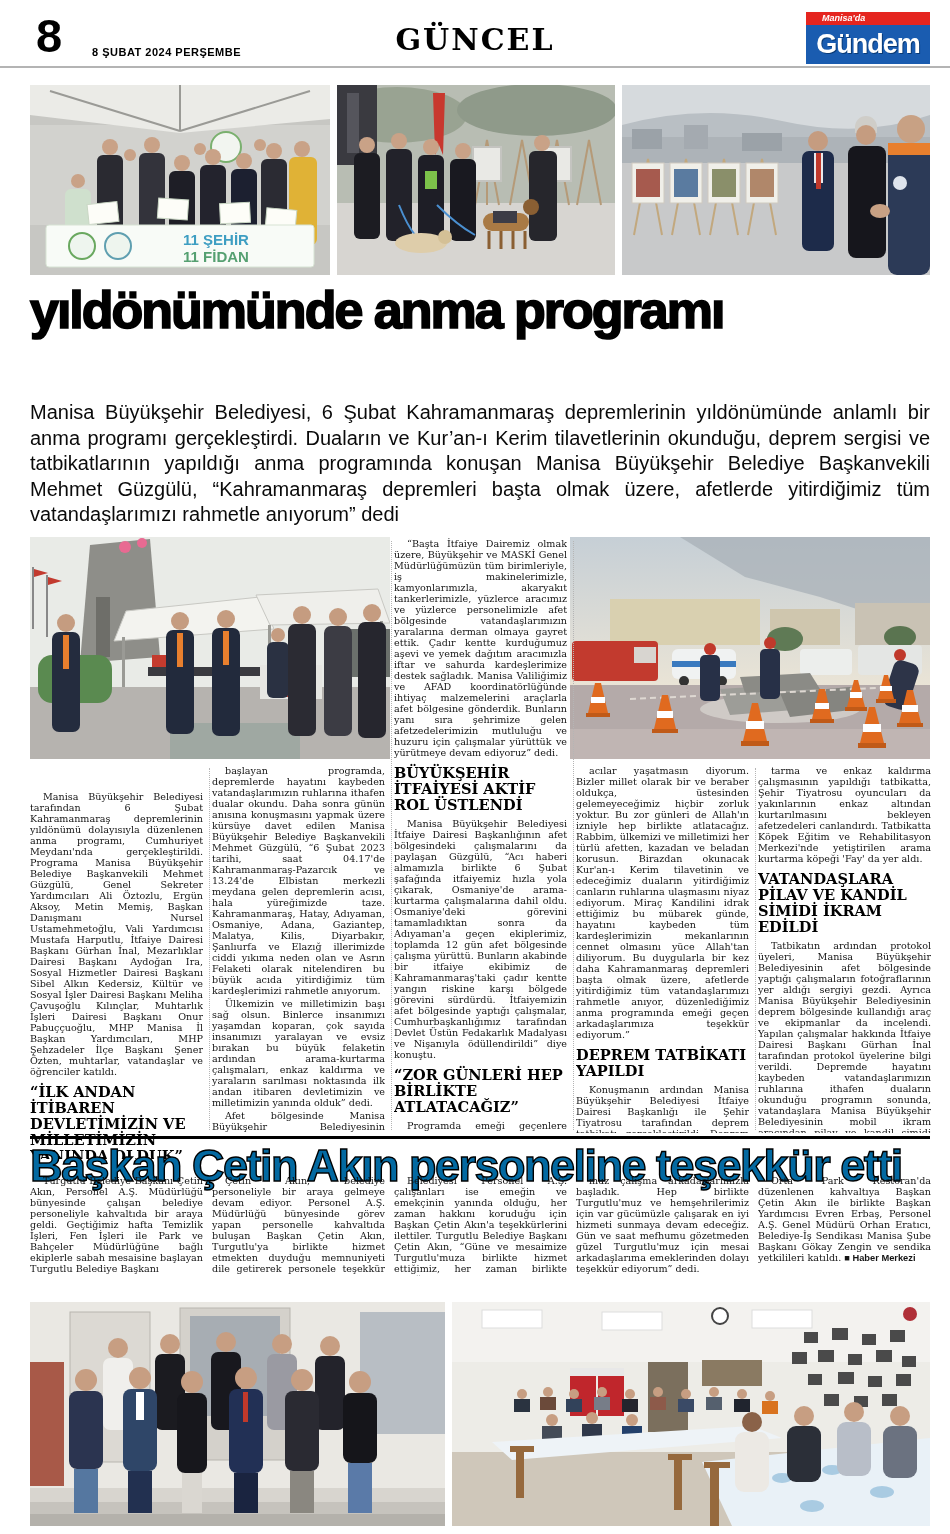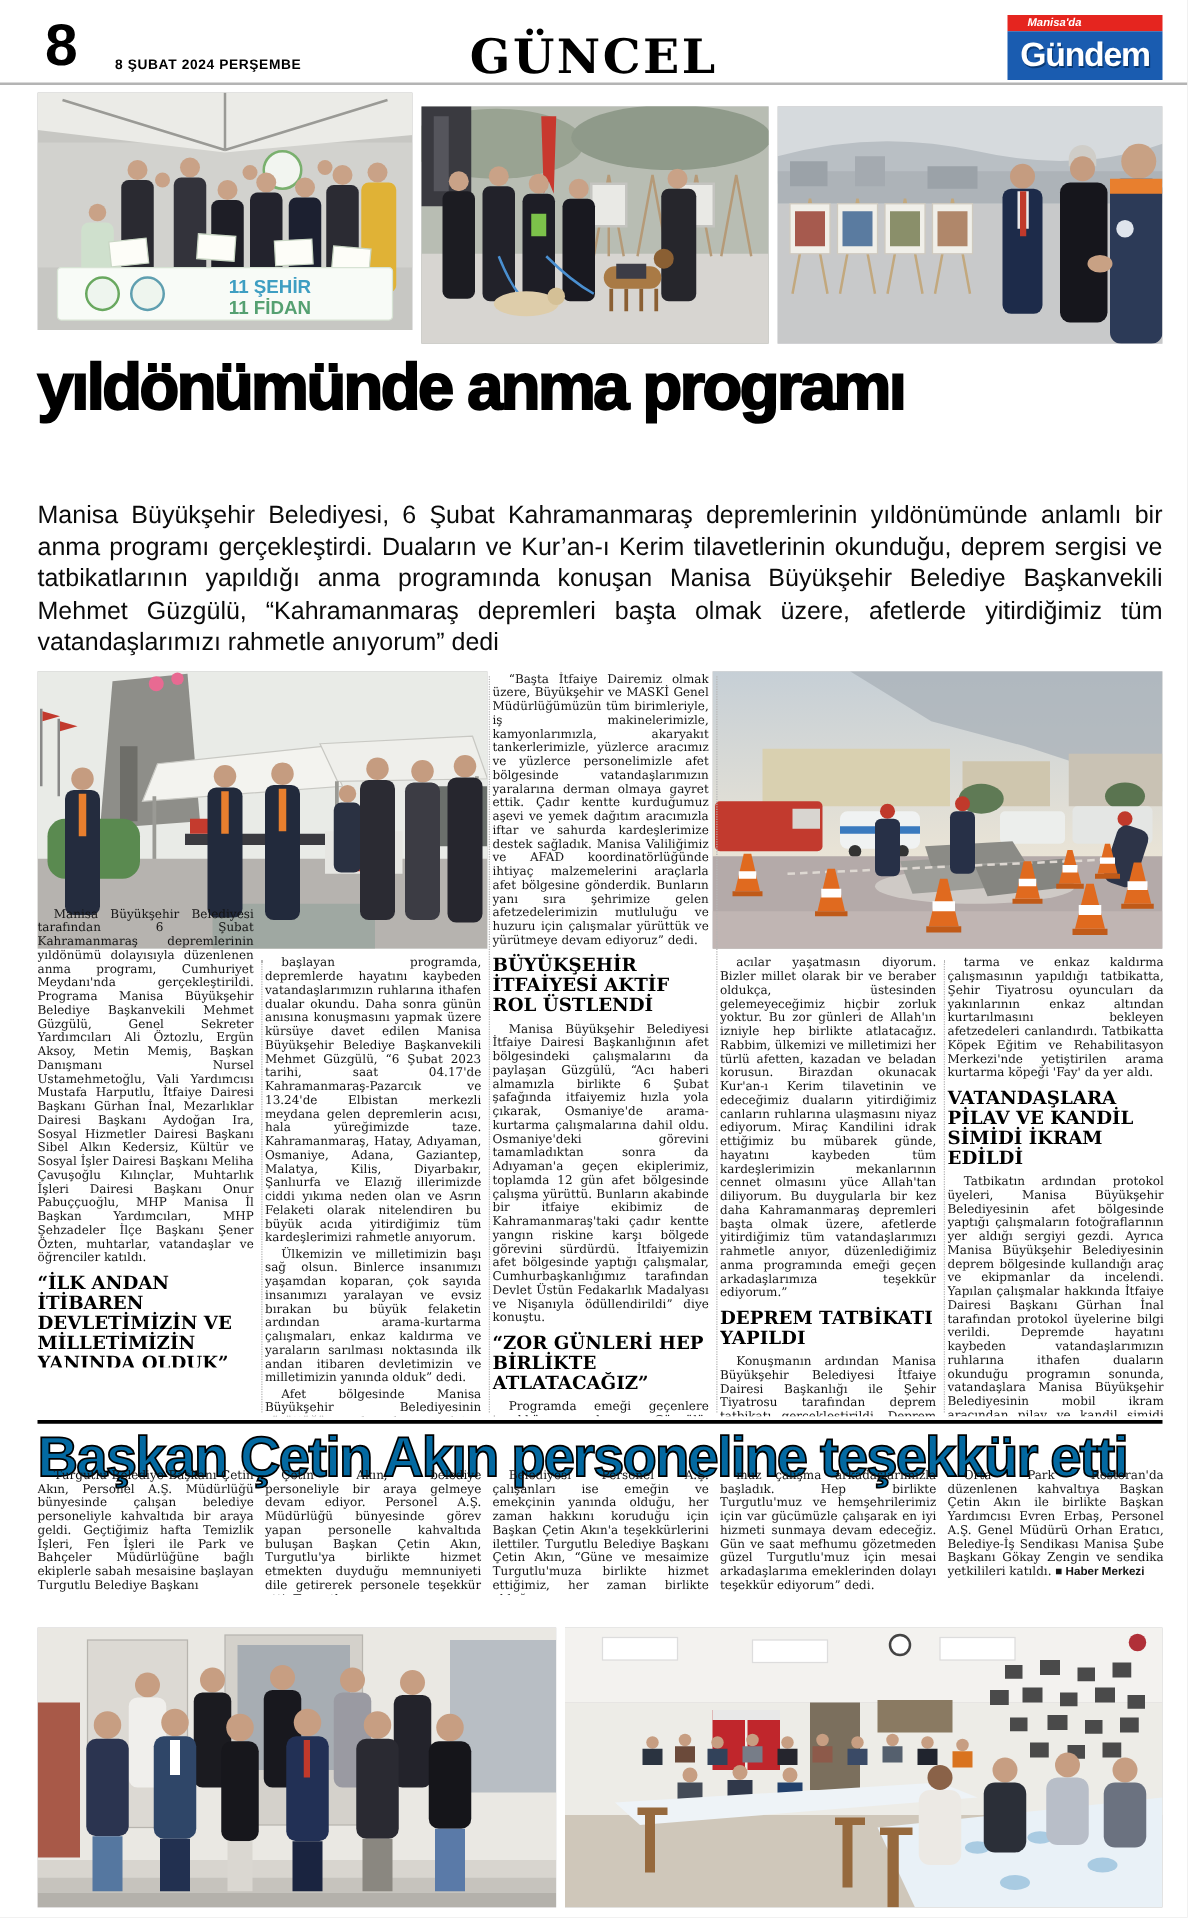--- a/index.html
+++ b/index.html
@@ -6,42 +6,42 @@
   .page{position:relative;width:950px;height:1534px;background:#ffffff;margin:0 auto;overflow:hidden;
         font-family:"DejaVu Serif",serif;color:#111;}
   .abs{position:absolute;}
 
   
   .page-number{left:36px;top:12px;font-family:"Liberation Sans",sans-serif;font-weight:bold;
                font-size:47px;line-height:47px;color:#000;}
   .date-line{left:92px;top:46px;font-family:"Liberation Sans",sans-serif;font-weight:bold;
              font-size:11px;letter-spacing:.5px;color:#000;}
   .section-title{left:0;top:22px;width:950px;text-align:center;font-family:"DejaVu Serif",serif;
-                 font-weight:bold;font-size:38px;letter-spacing:2px;color:#000;}
+                 font-weight:bold;font-size:30px;letter-spacing:2px;color:#000;}
   .logo{left:806px;top:12px;width:124px;}
   .logo-top{background:#e5251f;color:#fff;font-family:"Liberation Sans",sans-serif;
             font-style:italic;font-weight:bold;font-size:9px;line-height:13px;height:13px;
             padding:0 16px;box-sizing:border-box;}
   .logo-main{background:#1a5cb0;color:#fff;font-family:"Liberation Sans",sans-serif;font-weight:bold;
              font-size:27px;line-height:39px;height:39px;text-align:center;letter-spacing:-1px;
              text-shadow:1px 1px 0 #0a3a75;}
   .header-rule{left:0;top:66px;width:950px;height:2px;background:#b4b4b4;}
 
   
   .photo{overflow:hidden;background:#ccc;}
   .photo svg{display:block;width:100%;height:100%;}
 
   
   .headline1{left:30px;top:282px;width:912px;font-family:"Liberation Sans",sans-serif;
              font-weight:bold;font-size:52px;line-height:57px;letter-spacing:-2px;color:#000;
              -webkit-text-stroke:1.7px #000;}
   .lede{left:30px;top:400px;width:900px;font-family:"Liberation Sans",sans-serif;
         font-size:20px;line-height:25.6px;color:#0a0a0a;text-align:justify;}
   .col{width:173px;font-size:9.6px;line-height:11px;text-align:justify;overflow:hidden;color:#141414;}
-  .c1{left:30px;top:726px;height:368px;}
+  .c1{left:30px;top:791px;height:368px;}
   .c2{left:212px;top:765px;height:368px;}
   .c3{left:394px;top:538px;height:595px;}
   .c4{left:576px;top:765px;height:368px;}
   .c5{left:758px;top:765px;height:368px;}
   .para{margin:0 0 2px 0;text-indent:13px;}
   .subhead{font-family:"DejaVu Serif",serif;font-weight:bold;font-size:14.6px;line-height:16px;
            margin:7px 0 5px 0;text-align:left;color:#000;}
   .sig{font-family:"Liberation Sans",sans-serif;font-weight:bold;font-size:9.3px;}
   .vsep{width:0;border-left:1px dotted #b5b5b5;}
 
@@ -60,21 +60,21 @@
 
   <div class="abs page-number">8</div>
   <div class="abs date-line">8 ŞUBAT 2024 PERŞEMBE</div>
   <div class="abs section-title">GÜNCEL</div>
   <div class="abs logo">
     <div class="logo-top">Manisa'da</div>
     <div class="logo-main">Gündem</div>
   </div>
   <div class="abs header-rule"></div>
 
-  <div class="abs photo" style="left:30px;top:74px;width:300px;height:190px;text-align:right;">
+  <div class="abs photo" style="left:30px;top:85px;width:300px;height:190px;text-align:right;">
     <svg viewBox="0 0 300 190" preserveAspectRatio="none">
       <rect width="300" height="190" fill="#c7c7c3"></rect>
       <rect y="40" width="300" height="100" fill="#d2d2ce"></rect>
       <g>
         <polygon points="0,0 300,0 300,34 150,48 0,30" fill="#ebebe7"></polygon>
         <path d="M20,6 L150,46 M280,6 L150,46 M150,0 L150,46" stroke="#9a9a96" stroke-width="2" fill="none"></path>
       </g>
       <circle cx="196" cy="62" r="15" fill="#f2f5f0" stroke="#7ab06e" stroke-width="2"></circle>
       <g>
         <circle cx="100" cy="70" r="6" fill="#c9a287"></circle>

